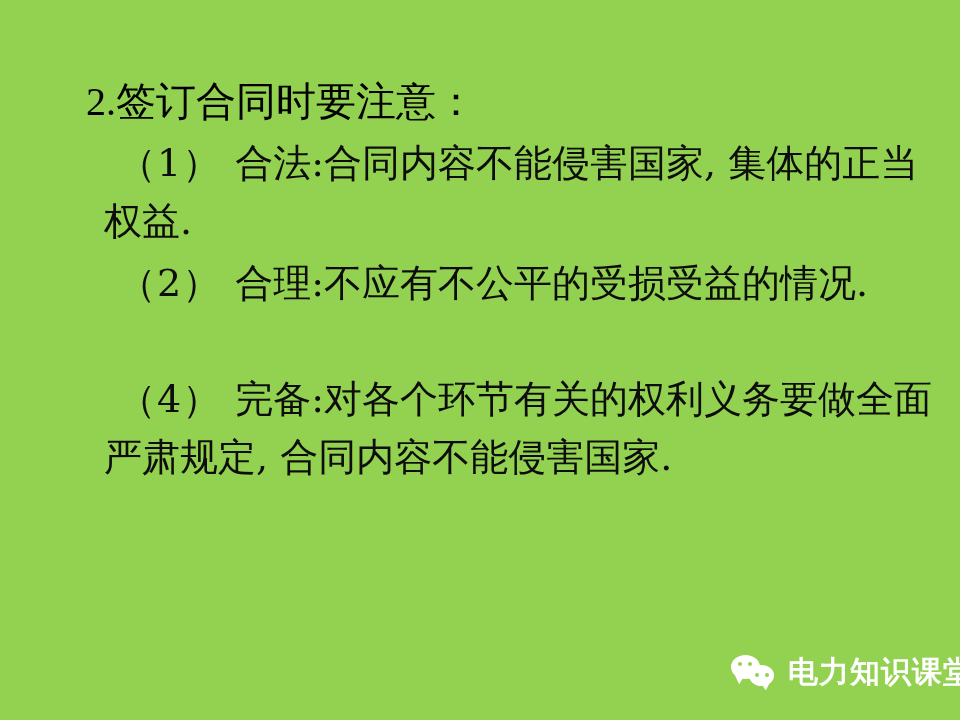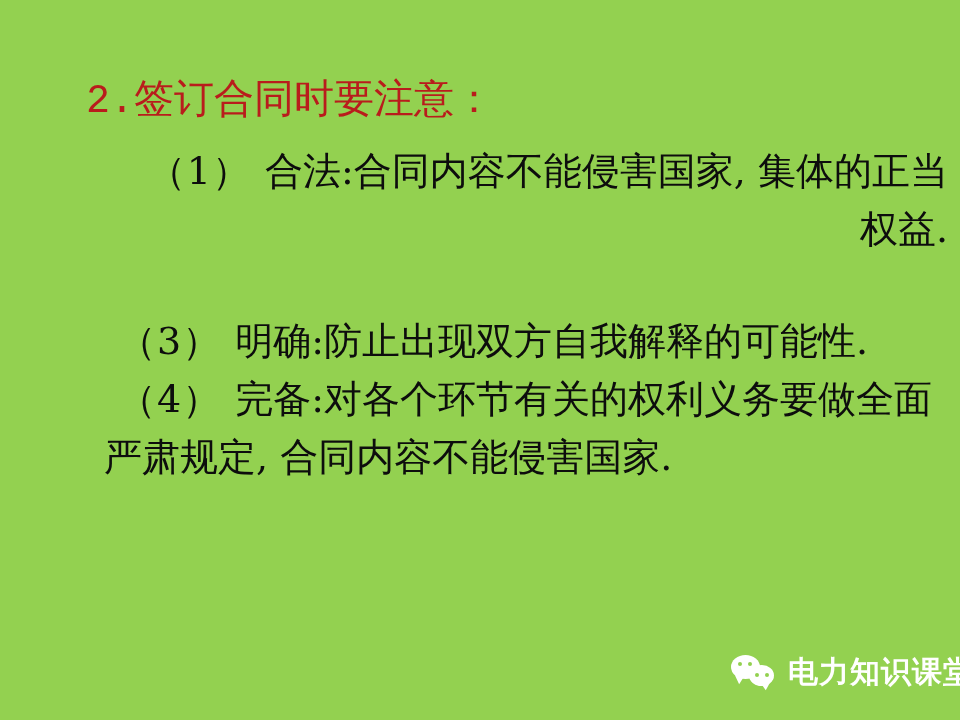--- a/index.html
+++ b/index.html
@@ -18,43 +18,43 @@
     height: 720px;
     background: #93D150;
     box-sizing: border-box;
   }
   .heading {
     position: absolute;
     left: 86px;
     top: 78px;
     font-size: 40px;
     line-height: 1.18;
-    color: #b91c1c;
+    color: #000000;
     white-space: nowrap;
-    font-family: Liberation Mono, monospace;
+    font-family: Liberation Serif, serif;
     letter-spacing: 0px;
   }
   .para {
     position: absolute;
     left: 104px;
     width: 844px;
     font-size: 38px;
     line-height: 58px;
     color: #0d0d0d;
     font-family: "DejaVu Serif", "Liberation Serif", serif;
     text-indent: 14px;
   }
   .para .marker {
     letter-spacing: 1px;
   }
   .para .gap {
     display: inline-block;
     width: 14px;
   }
-  #para-1 { top: 142px; text-align: right; }
+  #para-1 { top: 134px; }
   #para-2 { top: 254px; }
   #para-3 { top: 312px; }
   #para-4 { top: 370px; }
 
   
   #watermark {
     position: absolute;
     left: 731px;
     top: 650px;
     display: flex;
@@ -135,24 +135,24 @@
 <body>
 
 <div id="slide">
 
   <div class="heading">2.签订合同时要注意：</div>
 
   <div class="para" id="para-1">
     <span class="marker">（1）</span><span class="gap"></span><span>合法:合同内容不能侵害国家, 集体的正当权益.</span>
   </div>
 
+  <div class="para" id="para-2">
+    <span class="marker">（2）</span><span class="gap"></span><span>合理:不应有不公平的受损受益的情况.</span>
+  </div>
 
-  <div class="para" id="para-3">
-    <span class="marker">（3）</span><span class="gap"></span><span>明确:防止出现双方自我解释的可能性.</span>
-  </div>
 
   <div class="para" id="para-4">
     <span class="marker">（4）</span><span class="gap"></span><span>完备:对各个环节有关的权利义务要做全面严肃规定, 合同内容不能侵害国家.</span>
   </div>
 
   <div id="watermark">
     <div id="wechat-icon">
       <div class="bubble-big"></div>
       <div class="bubble-small"></div>
       <div class="eye e1"></div>

